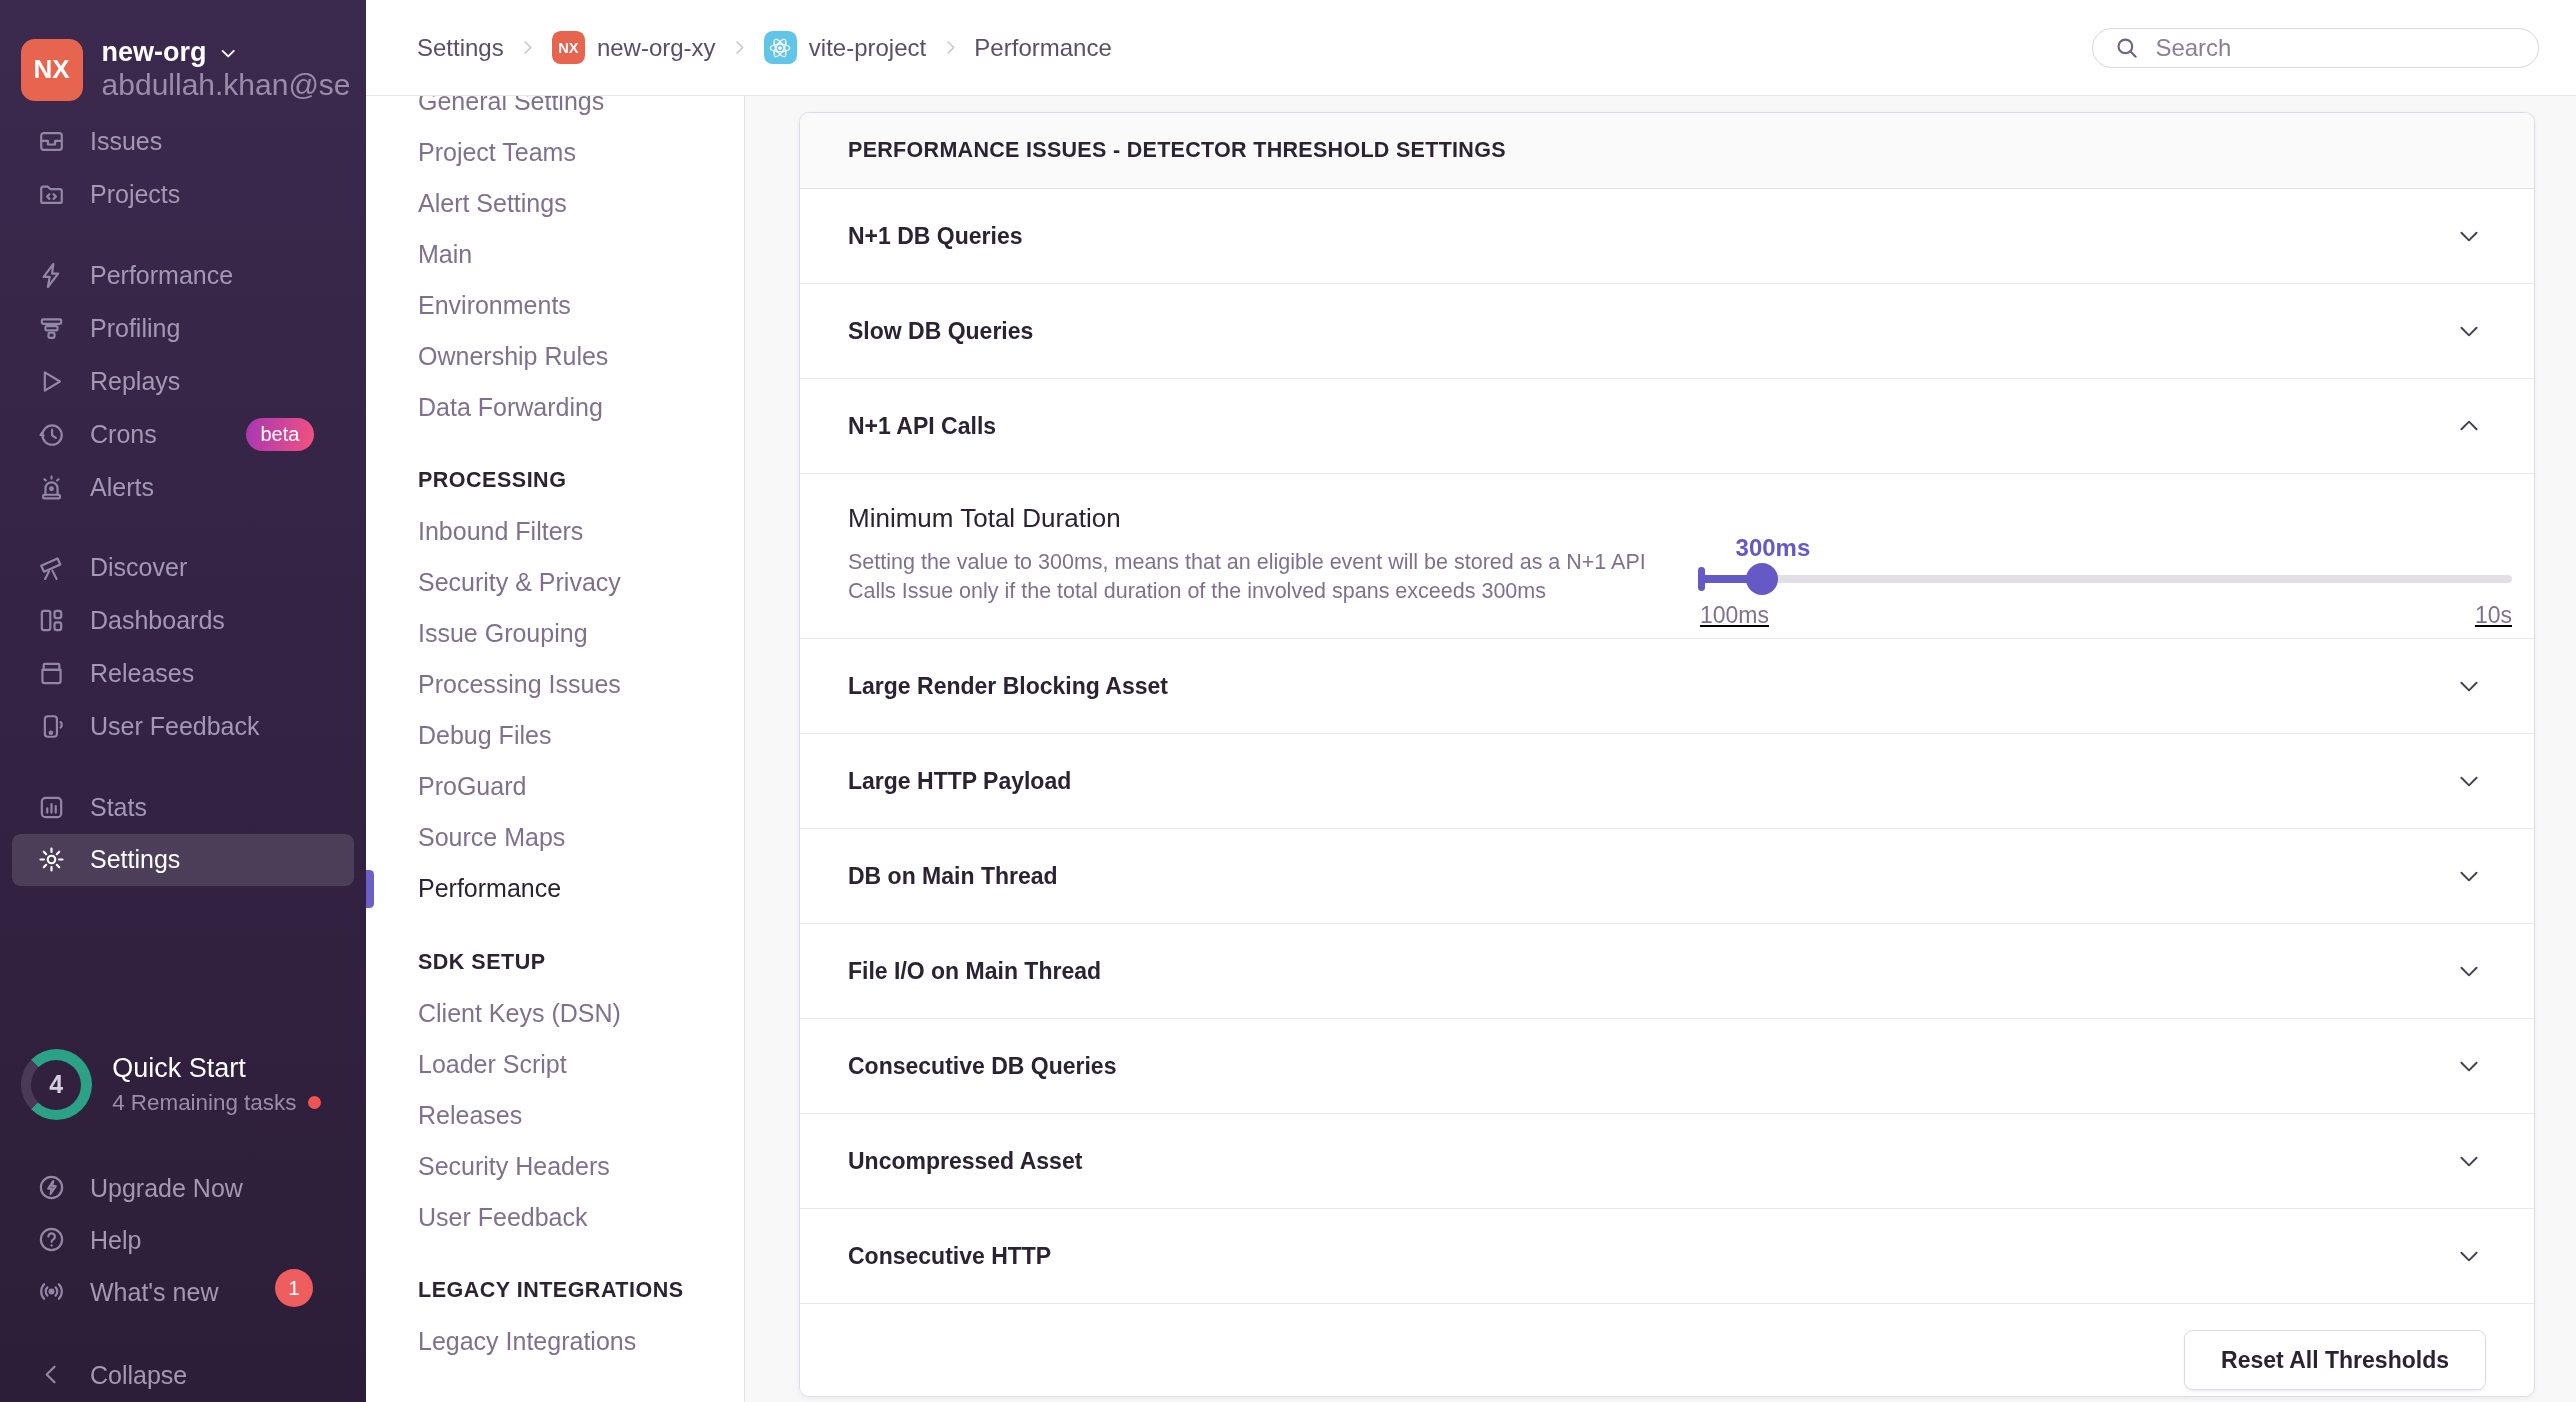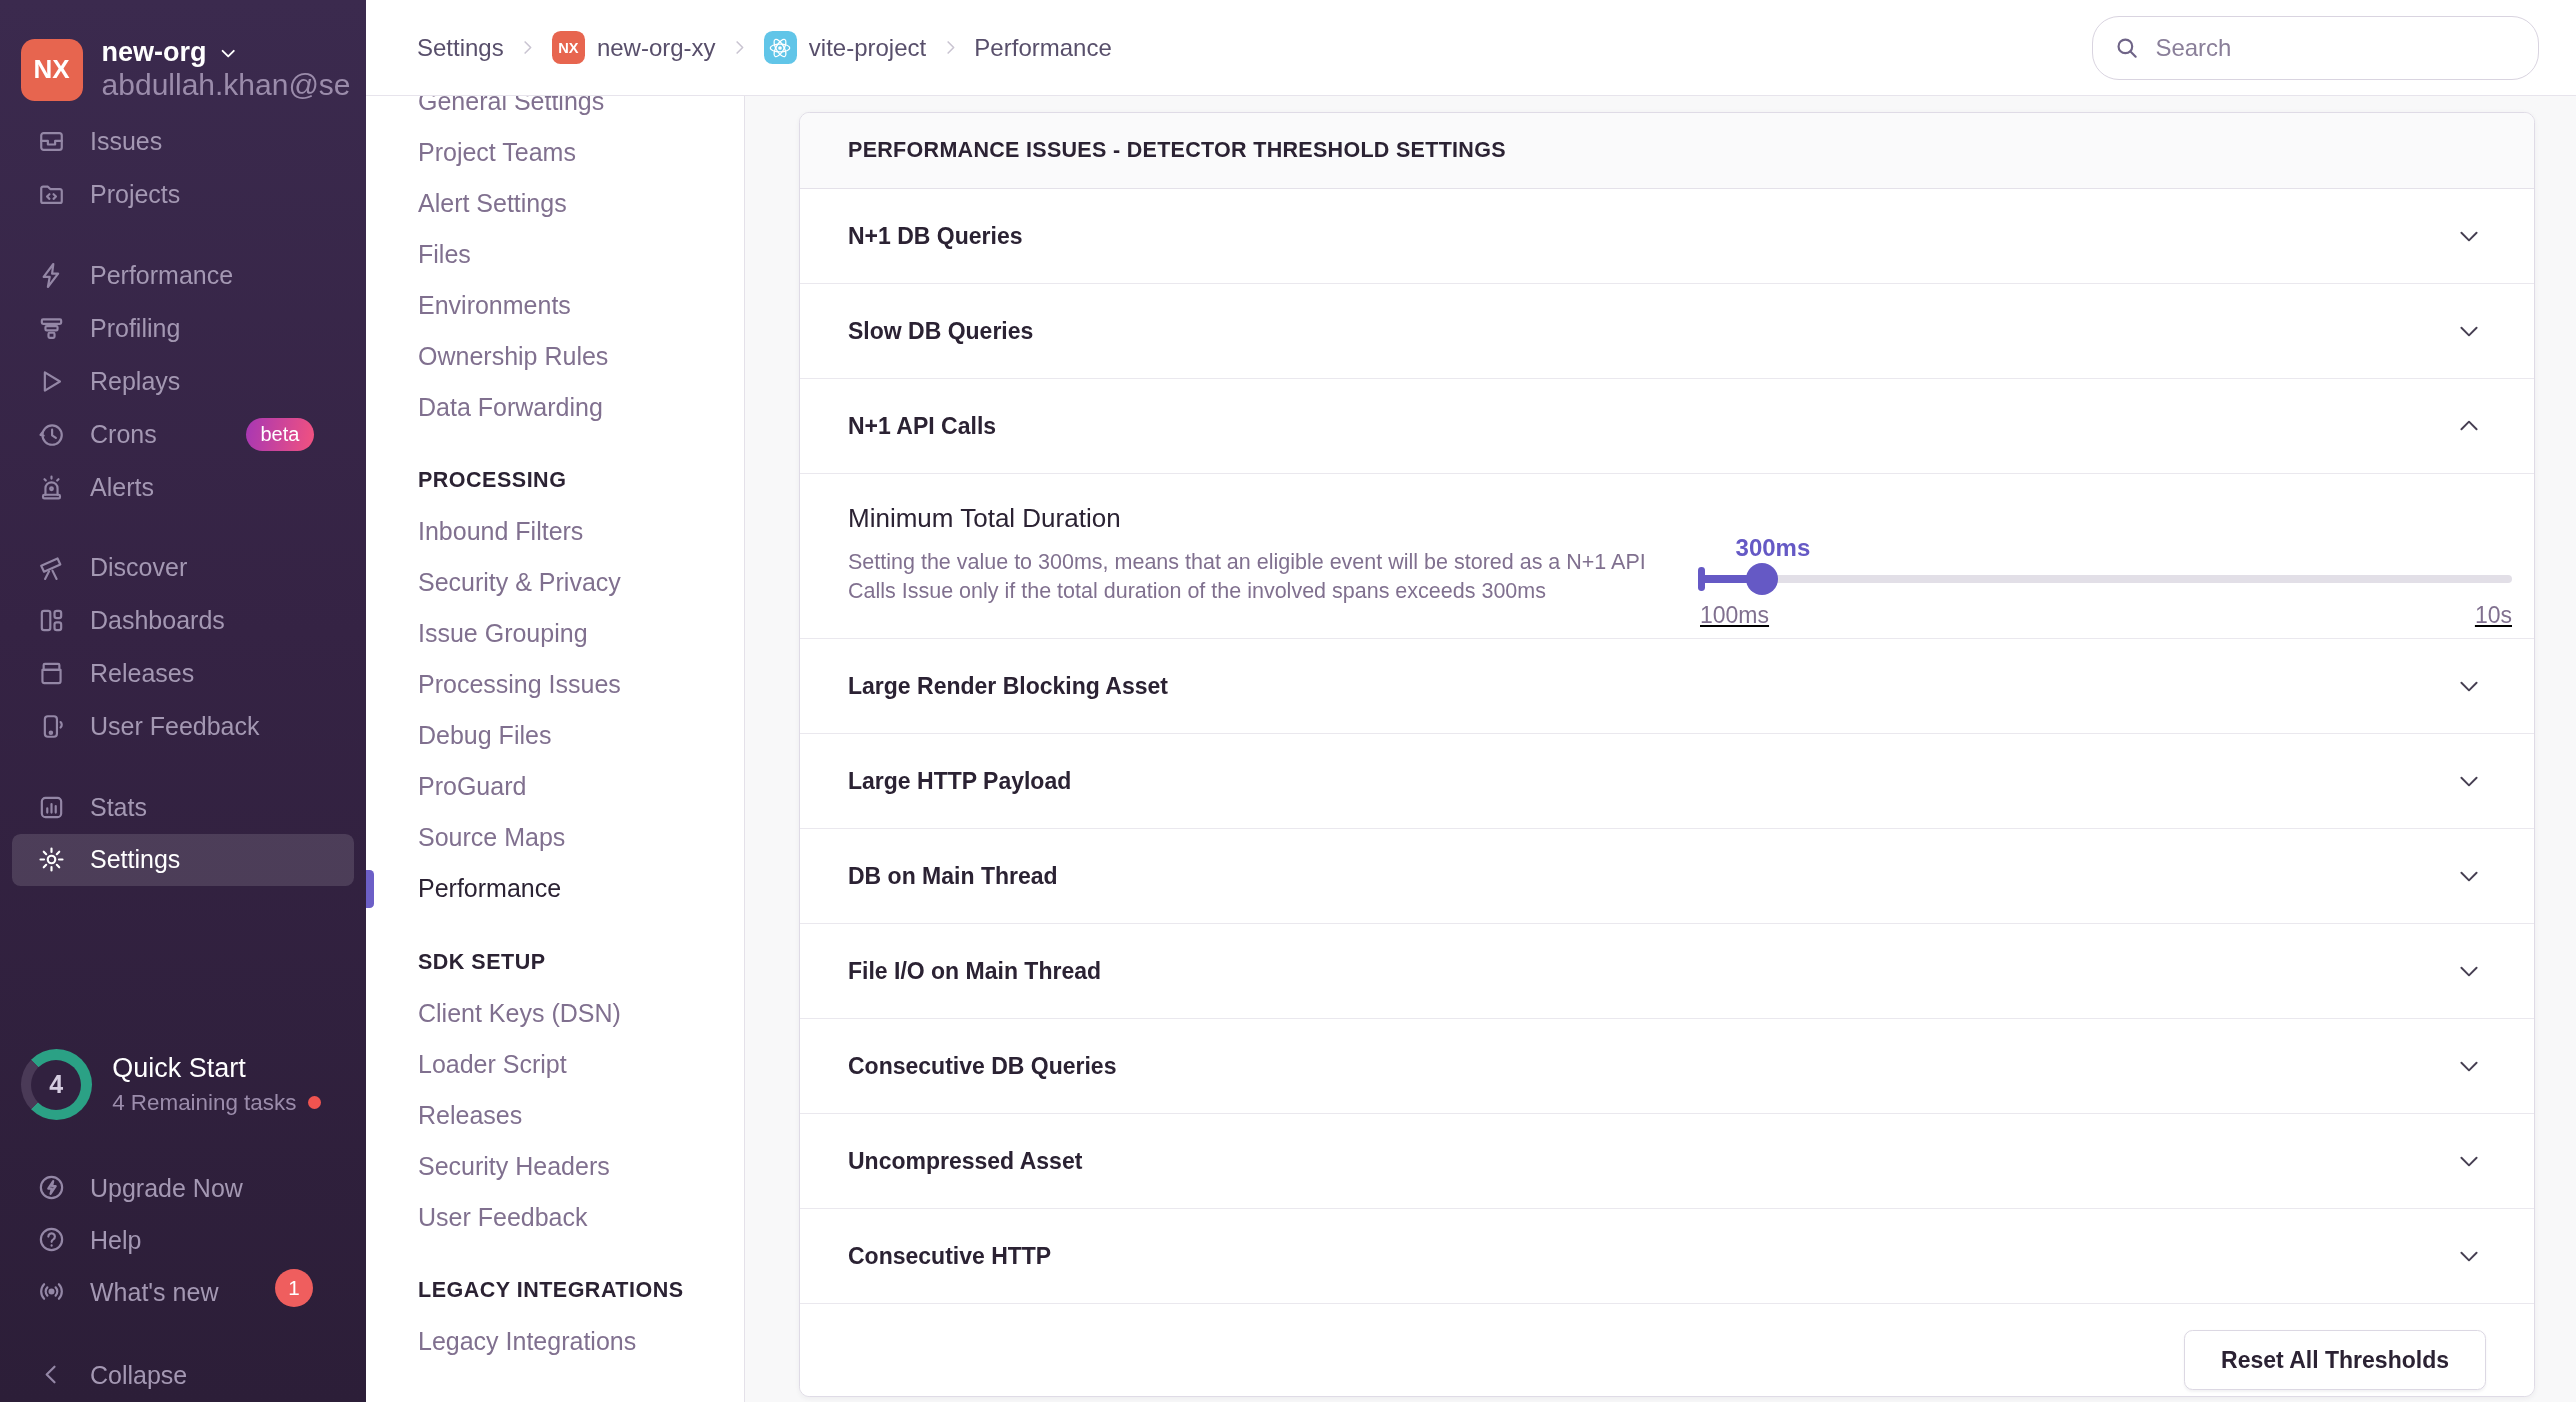--- a/index.html
+++ b/index.html
@@ -37,21 +37,21 @@
   .collapse-row{margin-top:31px;margin-bottom:12px;}
 
   
   .app-right{flex:1;display:flex;flex-direction:column;min-width:0;}
   .topbar{height:96px;flex:0 0 96px;background:#fff;border-bottom:1.7px solid #e7e4ec;display:flex;align-items:center;padding:0 37px 0 51px;}
   .breadcrumb{display:flex;align-items:center;gap:14.6px;font-size:24px;color:#584f6b;}
   .crumb{display:flex;align-items:center;gap:12px;cursor:pointer;white-space:nowrap;}
   .crumb-sep{color:#c9c4d1;display:flex;align-items:center;}
   .mini-avatar{width:33px;height:33px;border-radius:8.6px;background:#e7654f;color:#fff;font-size:14.6px;font-weight:bold;display:flex;align-items:center;justify-content:center;}
   .mini-react{width:33px;height:33px;border-radius:8.6px;background:#61c5e8;display:flex;align-items:center;justify-content:center;color:#fff;}
-  .search-pill{margin-left:auto;width:447px;height:64px;border:1.7px solid #d9d4e0;border-radius:27px;background:#fff;display:flex;align-items:center;padding:0 20.6px;color:#6f6487;}
+  .search-pill{margin-left:auto;width:447px;height:40px;border:1.7px solid #d9d4e0;border-radius:27px;background:#fff;display:flex;align-items:center;padding:0 20.6px;color:#6f6487;}
   .search-pill input{border:none;outline:none;font-size:24px;color:#2b2233;margin-left:13.8px;width:100%;font-family:inherit;background:transparent;}
   .search-pill input::placeholder{color:#8a7f99;}
 
   .workspace{flex:1;display:flex;min-height:0;}
 
   
   .settings-nav{width:379px;flex:0 0 379px;background:#fff;border-right:1.7px solid #e4e1e9;overflow:hidden;padding:0 0 0 52px;position:relative;}
   .snav2-item{position:relative;height:51px;display:flex;align-items:center;font-size:25px;color:#80708f;cursor:pointer;white-space:nowrap;}
   .snav2-item.first{margin-top:-20px;text-align:center;}
   .snav2-item.active{color:#2b2233;}
@@ -339,21 +339,21 @@
         <div class="snav2-item first">
             <span>General Settings</span>
           </div>
         <div class="snav2-item">
             <span>Project Teams</span>
           </div>
         <div class="snav2-item">
             <span>Alert Settings</span>
           </div>
         <div class="snav2-item">
-            <span>Files</span>
+            <span>Main</span>
           </div>
         <div class="snav2-item">
             <span>Environments</span>
           </div>
         <div class="snav2-item">
             <span>Ownership Rules</span>
           </div>
         <div class="snav2-item">
             <span>Data Forwarding</span>
           </div>

